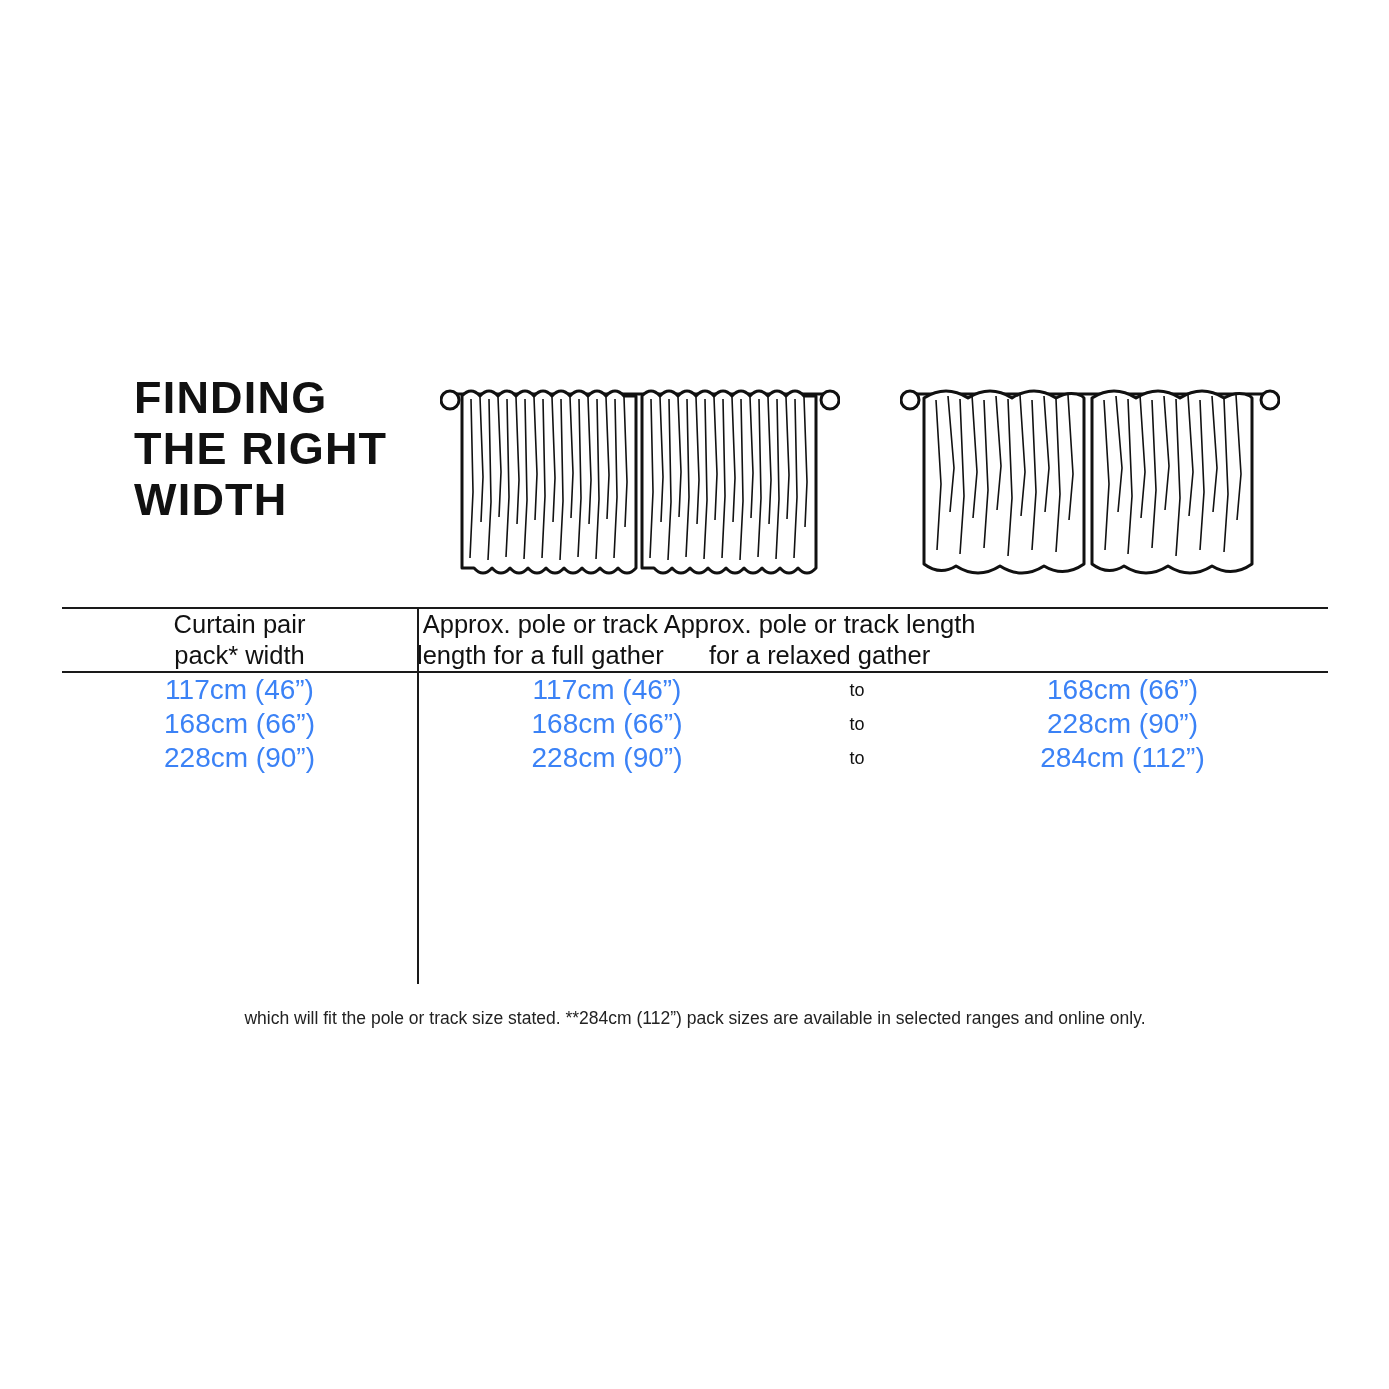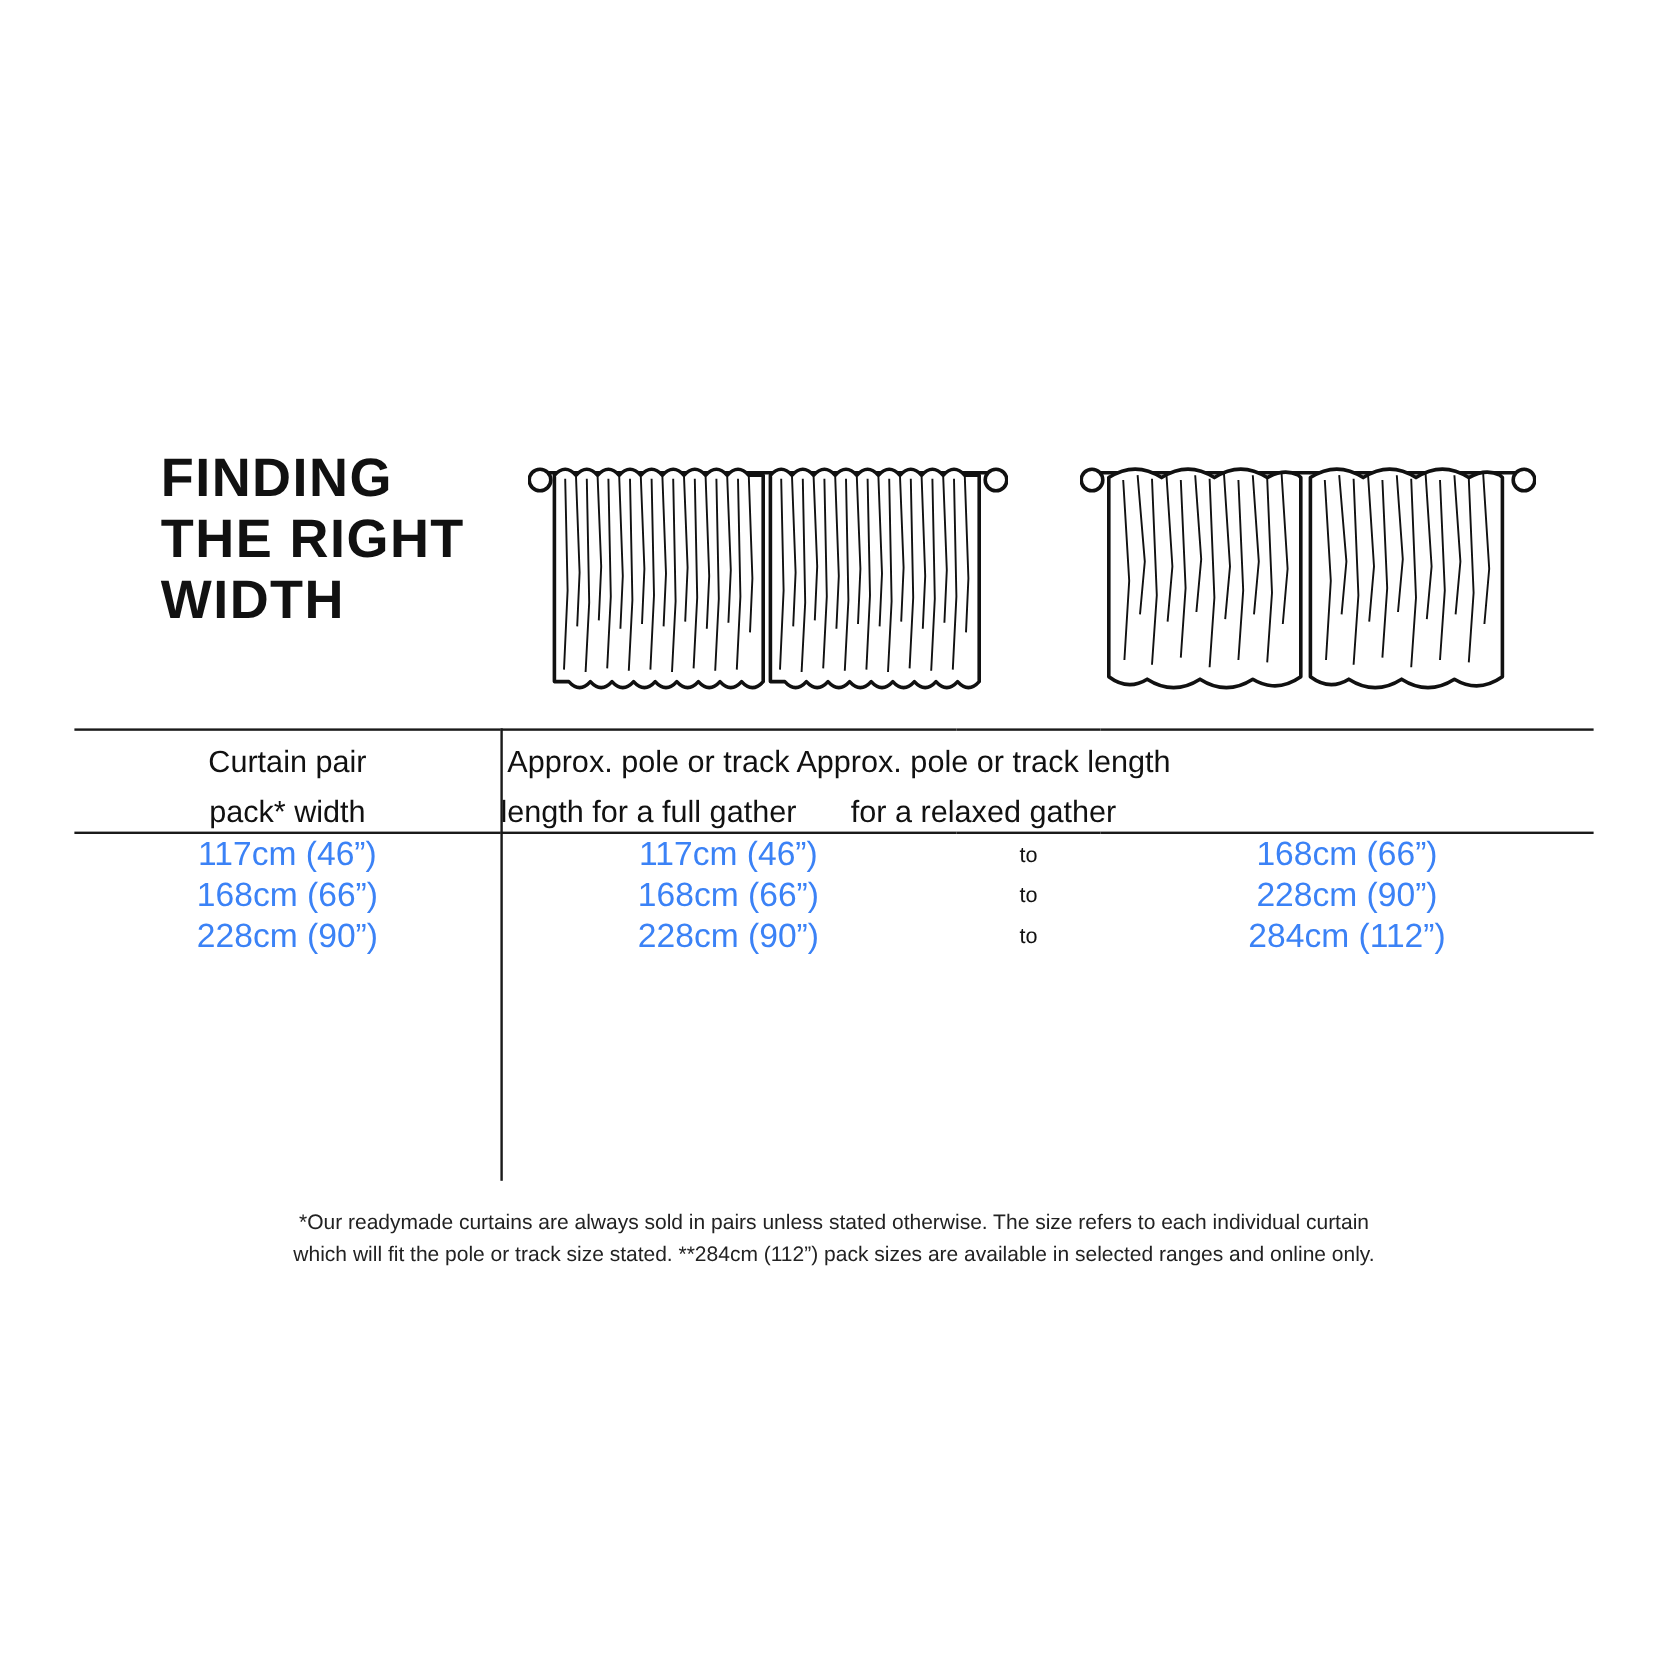--- a/index.html
+++ b/index.html
@@ -87,21 +87,21 @@
   .rule-thin { border-top: 1px solid #777777; }
   .rule-bottom { border-top: 2px solid #1a1a1a; }
 
   thead th {
     font-size: 25.5px;
     line-height: 31px;
     padding: 18px 4px 20px 4px;
     color: #111111;
     font-weight: 400;
   }
-  thead th .hdr-line { display: block; white-space: nowrap; margin-top: 11px; }
+  thead th .hdr-line { display: block; white-space: nowrap; }
 
   tbody td {
     font-size: 28px;
     line-height: 34px;
     padding: 19px 4px 19px 4px;
     color: #3b82f6;
     white-space: nowrap;
   }
   td.to-cell {
     font-size: 18px;
@@ -296,17 +296,16 @@
         </tr>
         <tr>
           <td class="rule-bottom" colspan="4" style="height:0; padding:0;"></td>
         </tr>
       </tbody>
     </table>
     <div class="vline" style="height:377px;"></div>
   </div>
 
   <div class="footnote">
-    <span>*Our readymade curtains are always sold in pairs unless stated otherwise. The size refers to each individual curtain</span>
     <span>which will fit the pole or track size stated. **284cm (112”) pack sizes are available in selected ranges and online only.</span>
   </div>
 
 </div>
 
 </body></html>

